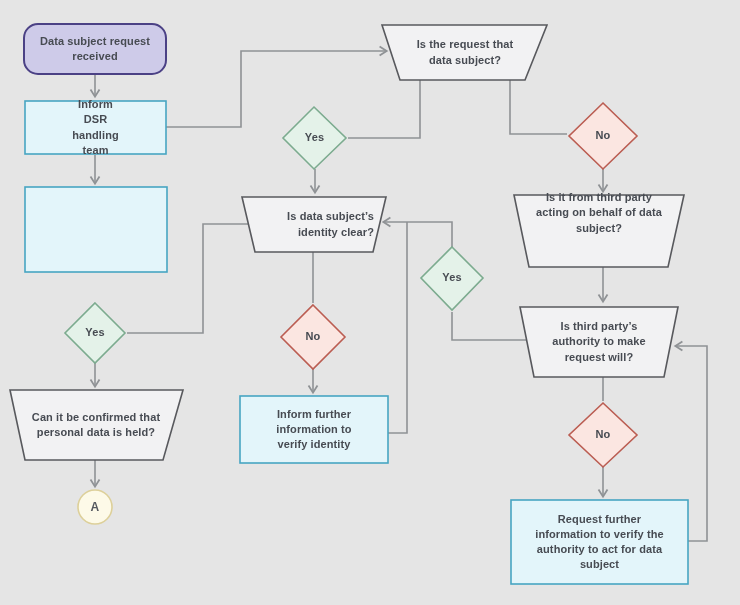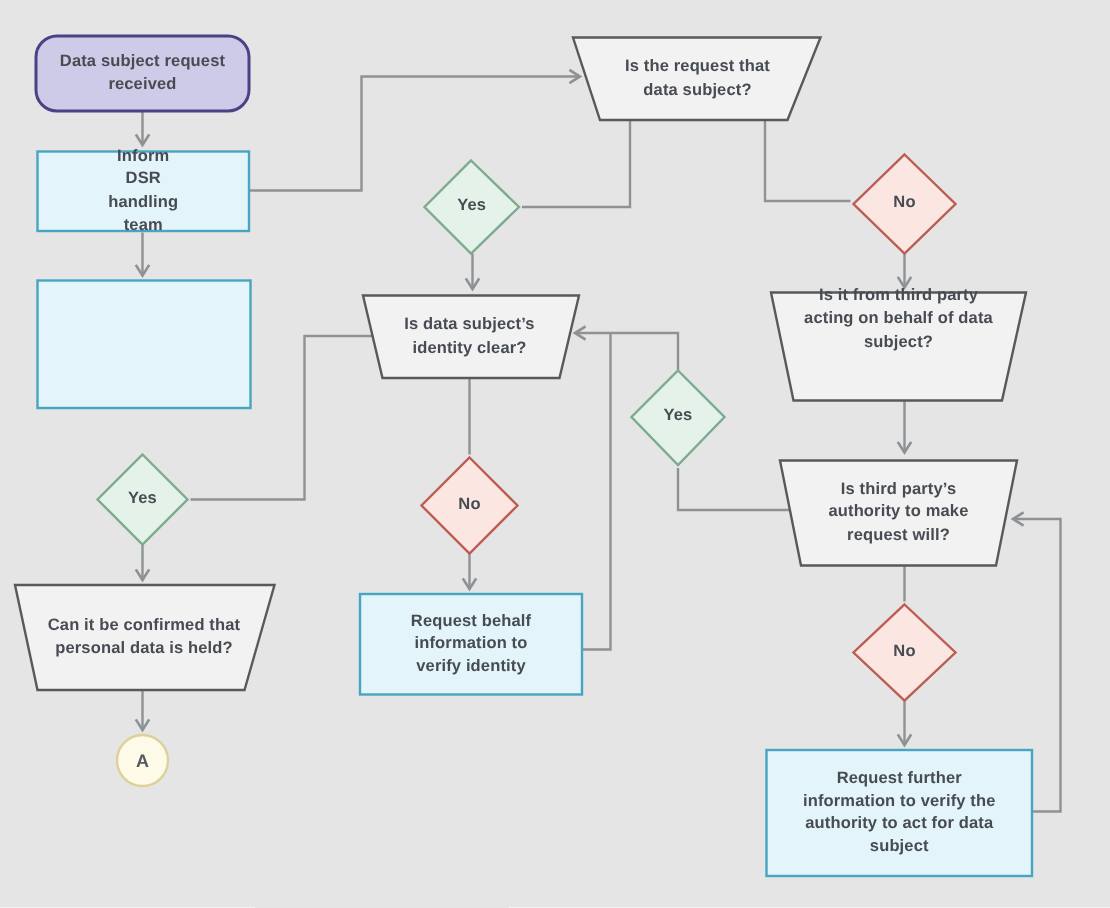--- a/index.html
+++ b/index.html
@@ -86,25 +86,25 @@
       <polygon class="node" points="603,403 637,435 603,467 569,435" fill="#fbe6e1" stroke="#bb5d52"></polygon>
       <rect class="node" x="240" y="396" width="148" height="67" fill="#e3f5fa" stroke="#47a5c2"></rect>
       <rect class="node" x="511" y="500" width="177" height="84" fill="#e3f5fa" stroke="#47a5c2"></rect>
       <circle class="node" cx="95" cy="507" r="17" fill="#fdfae8" stroke="#ddd09a"></circle>
     </g>
   </svg>
 
   <div class="label" style="left:24px; top:24px; width:142px; height:50px; padding:0 10px;">Data subject request received</div>
   <div class="label" style="left:25px; top:101px; width:141px; height:53px; padding:0 44px;">Inform DSR handling team</div>
   <div class="label" style="left:395px; top:25px; width:140px; height:55px; padding:0 12px;">Is the request that data subject?</div>
-  <div class="label" style="left:250px; top:197px; width:126px; height:55px; padding:0 2px;">Is data subject’s identity clear?</div>
+  <div class="label" style="left:250px; top:197px; width:126px; height:55px; padding:0 2px;text-align:right;">Is data subject’s identity clear?</div>
   <div class="label" style="left:522px; top:177px; width:154px; height:72px; padding:6px 12px;">Is it from third party acting on behalf of data subject?</div>
   <div class="label" style="left:530px; top:307px; width:138px; height:70px; padding:0 10px;">Is third party’s authority to make request will?</div>
   <div class="label" style="left:15px; top:390px; width:162px; height:70px; padding:0 16px;">Can it be confirmed that personal data is held?</div>
-  <div class="label" style="left:240px; top:396px; width:148px; height:67px; padding:0 20px;">Request behalf information to verify identity</div>
+  <div class="label" style="left:240px; top:396px; width:148px; height:67px; padding:0 20px;">Inform further information to verify identity</div>
   <div class="label" style="left:511px; top:500px; width:177px; height:84px; padding:0 20px;">Request further information to verify the authority to act for data subject</div>
   <div class="label" style="left:65px; top:303px; width:60px; height:60px;">Yes</div>
   <div class="label" style="left:284px; top:108px; width:61px; height:60px;">Yes</div>
   <div class="label" style="left:421px; top:247px; width:62px; height:62px;">Yes</div>
   <div class="label" style="left:281px; top:305px; width:64px; height:64px;">No</div>
   <div class="label" style="left:569px; top:104px; width:68px; height:64px;">No</div>
   <div class="label" style="left:569px; top:403px; width:68px; height:64px;">No</div>
   <div class="label badge" style="left:78px; top:490px; width:34px; height:34px;">A</div>
 </div>
 

